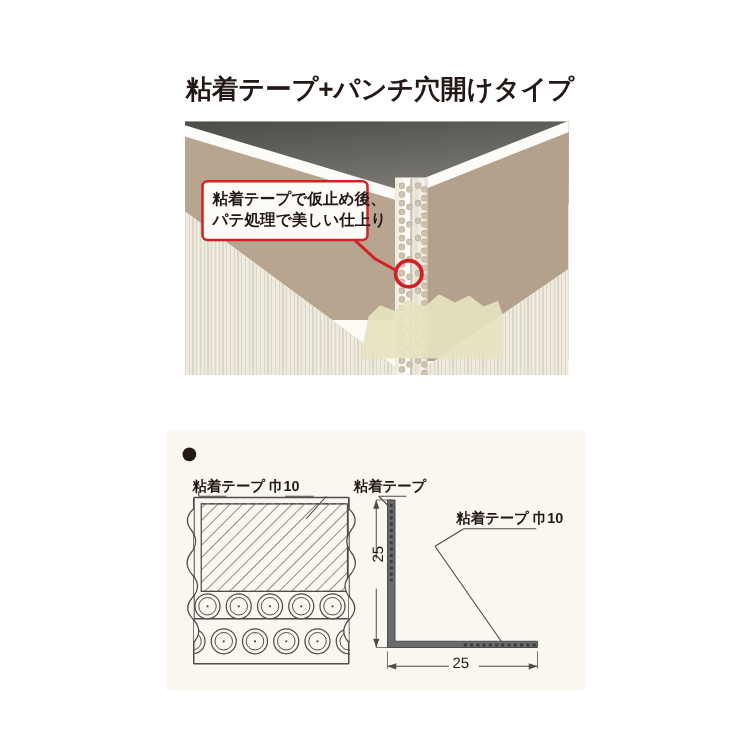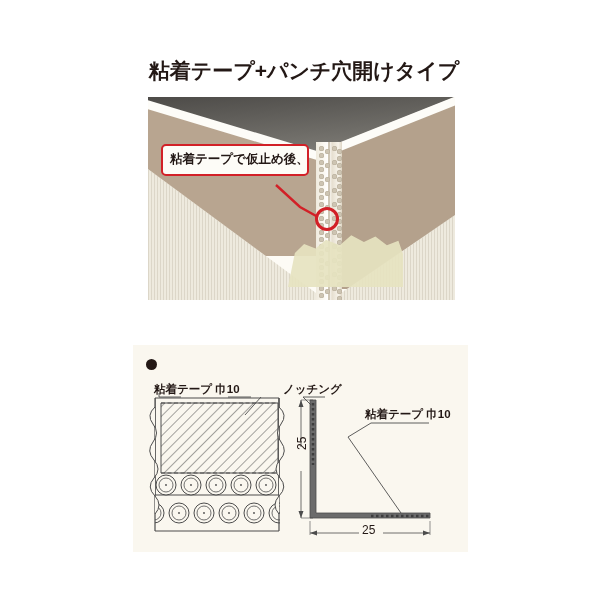--- a/index.html
+++ b/index.html
@@ -95,21 +95,21 @@
     position:absolute;left:140px;top:135px;width:115px;height:55px;
     background:#e6e3c0;
     clip-path:polygon(6% 38%, 14% 22%, 24% 30%, 33% 14%, 45% 24%, 55% 6%,
                       66% 18%, 76% 8%, 86% 24%, 96% 16%, 100% 40%,
                       100% 100%, 0 100%);
     opacity:.92;
   }
   
   .callout{
     position:absolute;left:13px;top:47px;
-    width:148px;
+    width:134px;
     box-sizing:border-box;
     background:#fdfcf7;
     border:2.2px solid #d22027;
     border-radius:5px;
     padding:5px 5px 6px 7px;
     font-size:12.5px;
     font-weight:bold;
     line-height:1.35;
     color:#231815;
     white-space:nowrap;
@@ -249,20 +249,21 @@
 
       <div class="putty"></div>
 
       <svg class="callout-leader" viewBox="0 0 307 203">
         <polyline points="128,88 152,110 170,120" fill="none" stroke="#d22027" stroke-width="2.4"></polyline>
       </svg>
       <div class="marker-circle"></div>
 
       <div class="callout">
         <span class="callout-line">粘着テープで仮止め後、</span>
+        <span class="callout-line">パテ処理で美しい仕上り</span>
       </div>
 
     </div>
   </div>
 
   <div id="spec-panel">
 
     <div id="spec-title">
       <span class="bullet-dot"></span>
     </div>
@@ -384,21 +385,21 @@
 
       <line x1="177" y1="188" x2="297" y2="188" stroke="#4c4c4c" stroke-width="0.8"></line>
       <polygon points="177,188 184,185.5 184,190.5" fill="#4c4c4c"></polygon>
       <polygon points="297,188 290,185.5 290,190.5" fill="#4c4c4c"></polygon>
       <line x1="177" y1="176" x2="177" y2="190" stroke="#4c4c4c" stroke-width="0.6"></line>
       <line x1="297" y1="176" x2="297" y2="190" stroke="#4c4c4c" stroke-width="0.6"></line>
       <rect x="226" y="181" width="24" height="14" fill="#faf7ef"></rect>
     </svg>
 
     <div class="lbl" id="lbl-tape-left">粘着テープ 巾10</div>
-    <div class="lbl" id="lbl-notching">ノッチング</div>
+    <div class="lbl" id="lbl-notching">粘着テープ</div>
     <div class="lbl" id="lbl-tape-right">粘着テープ 巾10</div>
 
     <div class="dim" id="dim-v">25</div>
     <div class="dim" id="dim-h">25</div>
 
   </div>
 
 </div>
 
 </body></html>

